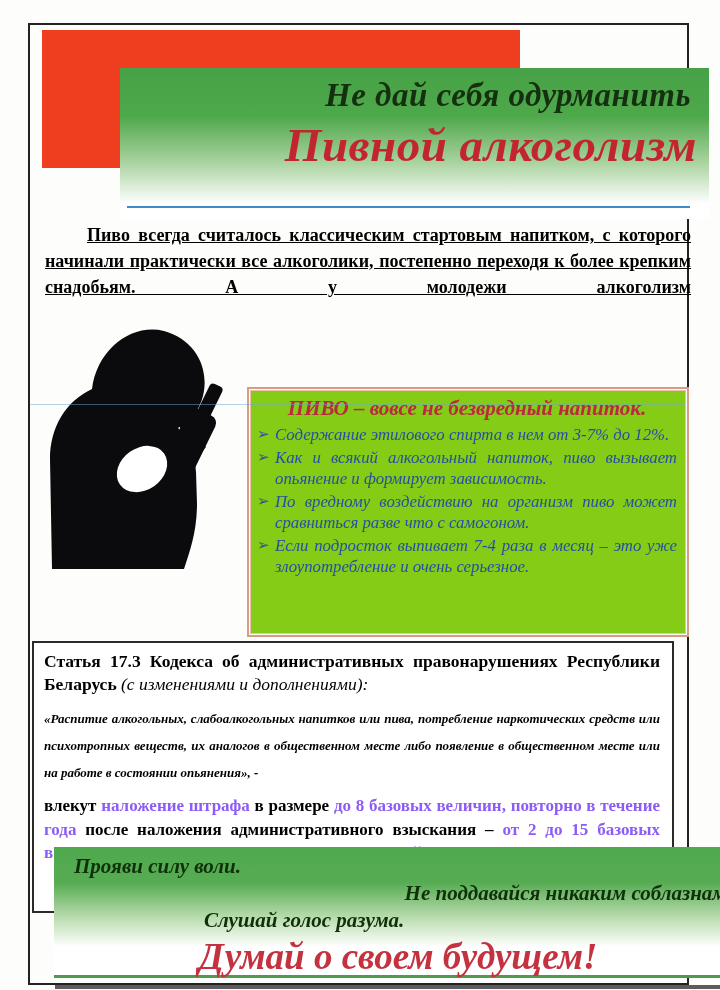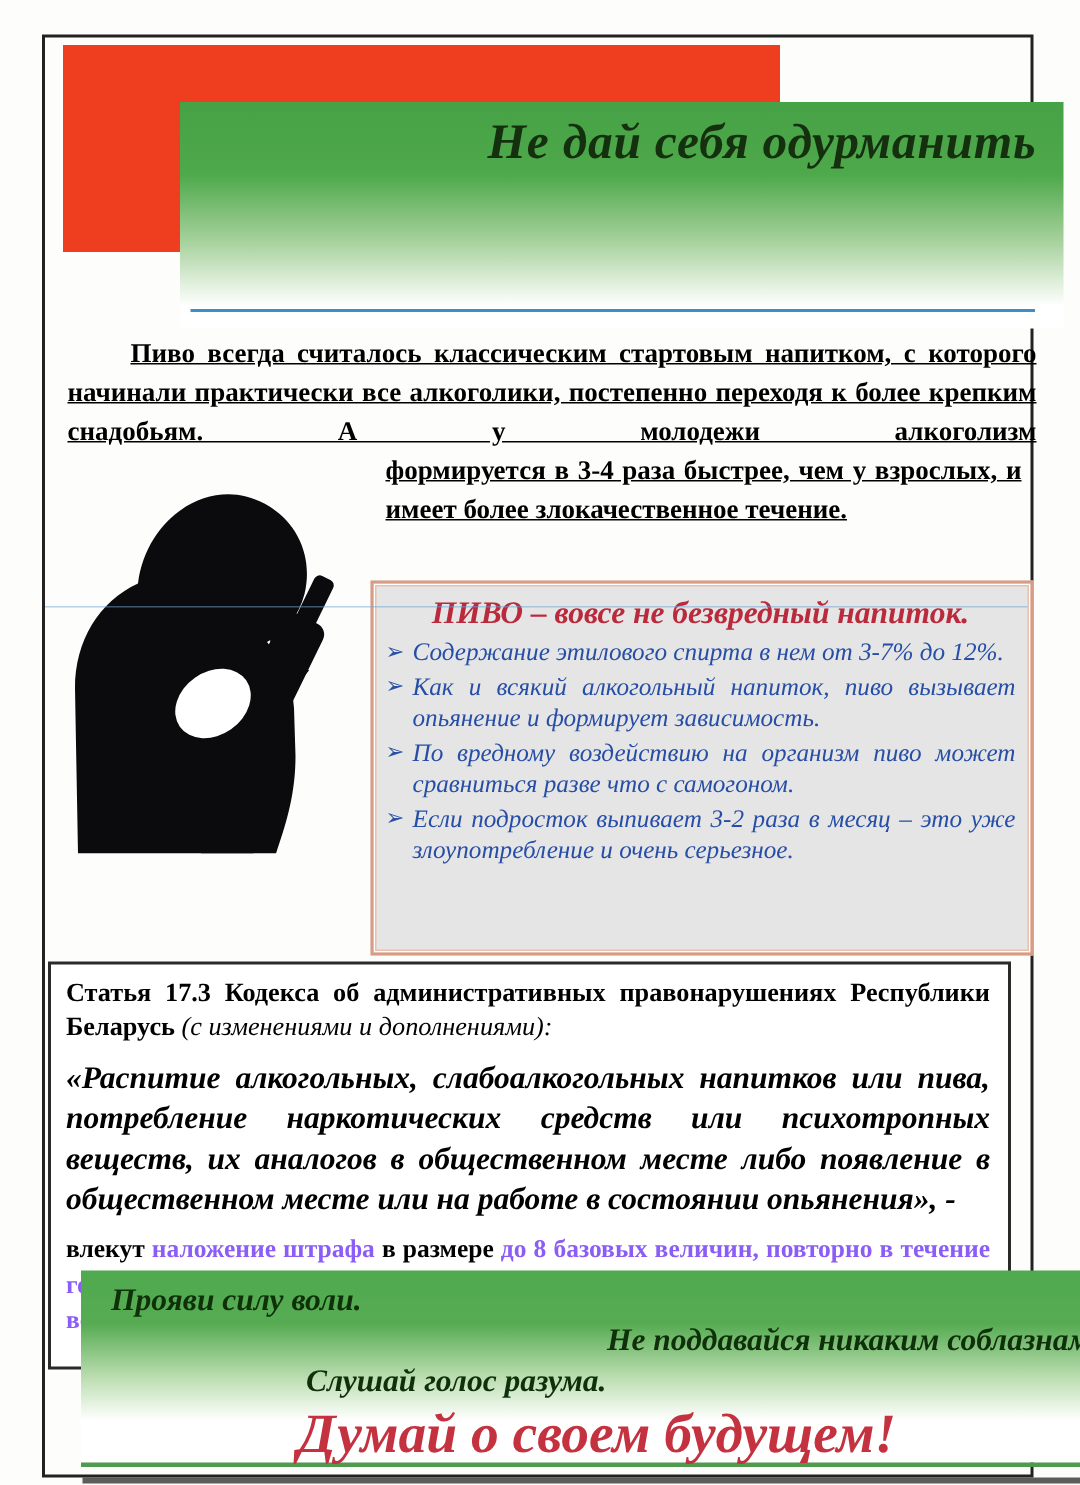--- a/index.html
+++ b/index.html
@@ -38,21 +38,21 @@
   .intro .p1{text-align:justify;text-align-last:justify;text-indent:42px;}
   .intro .p2{margin-left:212px;width:424px;text-align:justify;}
   
   .figure{left:42px;top:299px;width:203px;height:270px;z-index:5;}
   
   .faint-line{left:30px;top:404px;width:655px;height:1px;background:#6aa7d6;opacity:.5;z-index:7;}
   
   .facts-box{
     left:247px;top:387px;width:442px;height:250px;box-sizing:border-box;
     border:2px solid #d89b83;box-shadow:inset 0 0 0 1px #fff, inset 0 0 0 2px #e9c0ae;
-    background:#e5e5e5;padding:5px 10px 0 8px;z-index:6;overflow:hidden;
+    background:#84cc16;padding:5px 10px 0 8px;z-index:6;overflow:hidden;
   }
   .facts-title{
     margin:1px 0 3px 0;text-align:center;
     font-size:21px;line-height:26px;font-weight:bold;font-style:italic;color:#ba2a3c;
   }
   .fact-item{display:flex;margin:0 0 1px 0;}
   .fact-arrow{
     flex:0 0 18px;color:#2a50a5;font-family:"DejaVu Sans",sans-serif;
     font-size:15px;line-height:21.5px;font-weight:bold;
   }
@@ -61,21 +61,21 @@
     font-weight:normal;font-style:italic;text-align:justify;
   }
   
   .law-box{
     left:32px;top:641px;width:642px;height:272px;box-sizing:border-box;
     border:2px solid #2a2a2a;background:#fff;padding:7px 12px 0 10px;z-index:6;overflow:hidden;
   }
   .law-head{margin:0;font-size:17.5px;line-height:23px;font-weight:bold;color:#000;text-align:justify;}
   .law-head .amend{font-weight:normal;font-style:italic;}
   .law-quote{
-    margin:9px 0 0 0;font-size:21px;line-height:27px;font-weight:bold;font-style:italic;
+    margin:9px 0 0 0;font-size:13px;line-height:27px;font-weight:bold;font-style:italic;
     color:#000;text-align:justify;
   }
   .law-sanction{margin:8px 0 0 0;font-size:17px;line-height:23.5px;font-weight:bold;text-align:justify;}
   .law-sanction .red{color:#8b5cf6;}
   .law-sanction .black{color:#000;margin-top:28px;}
   
   .motto-box{
     left:54px;top:847px;width:688px;height:131px;z-index:8;
     background:linear-gradient(to bottom,#4fa94e 0%,#57ac53 28%,#b9dcae 55%,#ffffff 78%,#ffffff 100%);
     border-bottom:3px solid #4f9a4f;box-sizing:border-box;
@@ -91,26 +91,26 @@
   .bottom-smear{left:55px;top:985px;width:665px;height:4px;background:#3f3f3f;opacity:.85;z-index:9;}
 </style>
 </head>
 <body>
 
 <div class="abs frame"></div>
 
 <div class="abs red-rect"></div>
 <div class="abs green-banner">
   <span class="tagline">Не дай себя одурманить</span>
+  <span class="main-title">Пивной алкоголизм</span>
 </div>
 <div class="abs blue-rule"></div>
 
 <div class="abs intro">
   <p class="p1">Пиво всегда считалось классическим стартовым напитком, с которого начинали практически все алкоголики, постепенно переходя к более крепким снадобьям. А у молодежи алкоголизм</p>
-  <p class="p2">формируется в 3-4 раза быстрее, чем у взрослых, и имеет более злокачественное течение.</p>
 </div>
 
 <div class="abs figure">
   <svg width="203" height="270" viewBox="0 0 203 270" xmlns="http://www.w3.org/2000/svg">
 
     <g transform="rotate(26 158 120)" fill="#0b0b0d">
       <rect x="144" y="112" width="31" height="74" rx="8"></rect>
       <rect x="152" y="82" width="14" height="36" rx="4"></rect>
       <rect x="150" y="160" width="15" height="10" fill="#ffffff"></rect>
     </g>
@@ -133,21 +133,21 @@
   <div class="fact-item">
     <span class="fact-arrow">➢</span>
     <span class="fact-text">Как и всякий алкогольный напиток, пиво вызывает опьянение и формирует зависимость.</span>
   </div>
   <div class="fact-item">
     <span class="fact-arrow">➢</span>
     <span class="fact-text">По вредному воздействию на организм пиво может сравниться разве что с самогоном.</span>
   </div>
   <div class="fact-item">
     <span class="fact-arrow">➢</span>
-    <span class="fact-text">Если подросток выпивает 3-2 раза в месяц – это уже злоупотребление и очень серьезное.</span>
+    <span class="fact-text">Если подросток выпивает 7-4 раза в месяц – это уже злоупотребление и очень серьезное.</span>
   </div>
 </div>
 
 <div class="abs faint-line"></div>
 
 <div class="abs law-box">
   <p class="law-head"><span>Статья 17.3 Кодекса об административных правонарушениях Республики Беларусь </span><span class="amend">(с изменениями и дополнениями):</span></p>
   <p class="law-quote">«Распитие алкогольных, слабоалкогольных напитков или пива, потребление наркотических средств или психотропных веществ, их аналогов в общественном месте либо появление в общественном месте или на работе в состоянии опьянения», -</p>
   <p class="law-sanction"><span class="black">влекут </span><span class="red">наложение штрафа</span><span class="black"> в размере </span><span class="red">до 8 базовых величин,</span><span class="black"> </span><span class="red">повторно в течение года</span><span class="black"> после наложения административного взыскания – </span><span class="red">от 2 до 15 базовых величин</span><span class="black">, а с 18 лет возможен </span><span class="red">административный арест</span><span class="black"> до 15 суток.</span></p>
 </div>

